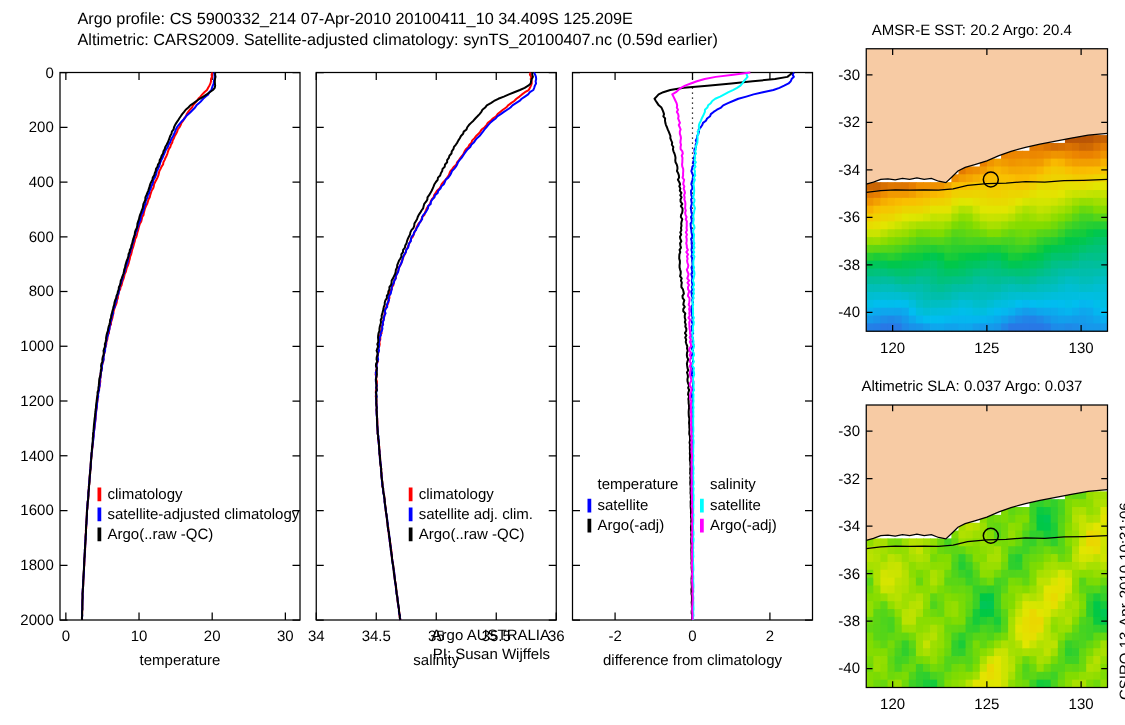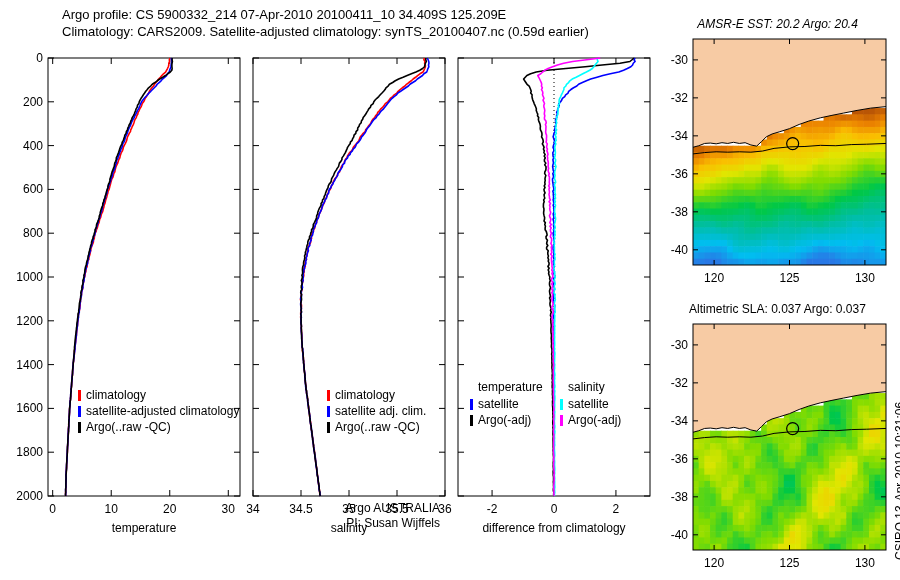--- a/index.html
+++ b/index.html
@@ -14,21 +14,21 @@
   svg{display:block;}
   text{font-family:"Liberation Sans","DejaVu Sans",sans-serif;}
   .tick{font-size:12px;fill:#000;}
   .legtxt{font-size:12px;fill:#000;}
 </style>
 </head>
 <body>
 
 <div class="title">
   <div>Argo profile: CS 5900332_214 07-Apr-2010 20100411_10 34.409S 125.209E</div>
-  <div>Climatology: CARS2009. Satellite-adjusted climatology: synTS_20100407.nc (0.59d earlier)</div>
+  <div>Altimetric: CARS2009. Satellite-adjusted climatology: synTS_20100407.nc (0.59d earlier)</div>
 </div>
 
 <div class="panel" style="left:0px;top:48px;">
   <svg id="svg-temperature" width="250" height="510">
       <rect x="48" y="10" width="192" height="438" fill="#fff" stroke="#000" stroke-width="1"></rect>
       <line x1="52.6829268292683" y1="448" x2="52.6829268292683" y2="442" stroke="#000" stroke-width="1"></line>
       <line x1="52.6829268292683" y1="10" x2="52.6829268292683" y2="16" stroke="#000" stroke-width="1"></line>
       <text x="52.6829268292683" y="465" text-anchor="middle" class="tick">0</text>
       <line x1="111.21951219512196" y1="448" x2="111.21951219512196" y2="442" stroke="#000" stroke-width="1"></line>
       <line x1="111.21951219512196" y1="10" x2="111.21951219512196" y2="16" stroke="#000" stroke-width="1"></line>
@@ -192,21 +192,21 @@
         <rect x="60" y="367" width="3" height="11" fill="#000000"></rect>
         <text x="68" y="376" class="legtxt">Argo(-adj)</text>
         <rect x="150" y="351" width="3" height="11" fill="#00ffff"></rect>
         <text x="158" y="360" class="legtxt">satellite</text>
         <rect x="150" y="367" width="3" height="11" fill="#ff00ff"></rect>
         <text x="158" y="376" class="legtxt">Argo(-adj)</text>
       </g>
     </svg>
 </div>
 
-<div class="maptitle" style="left:660px;top:17px;width:235px;font-style:italic;">AMSR-E SST: 20.2 Argo: 20.4</div>
+<div class="maptitle" style="left:660px;top:17px;width:235px;">AMSR-E SST: 20.2 Argo: 20.4</div>
 <div class="panel" style="left:655px;top:33px;">
   <svg id="svg-map-sst" width="245" height="260">
       <defs>
         <clipPath id="svg-map-sst-clip">
           <rect x="38" y="6" width="193" height="226"></rect>
         </clipPath>
       </defs>
       <g clip-path="url(#svg-map-sst-clip)">
         <rect x="38.00" y="112.72" width="6.28" height="6.88" fill="rgb(204,102,3)"></rect>
         <rect x="38.00" y="119.00" width="6.28" height="6.88" fill="rgb(226,122,1)"></rect>

